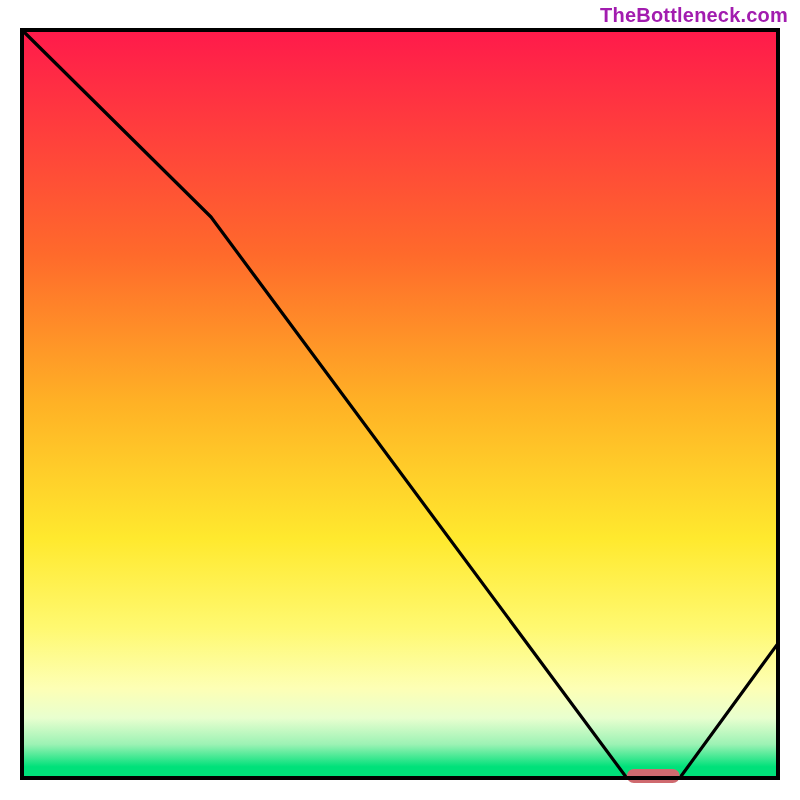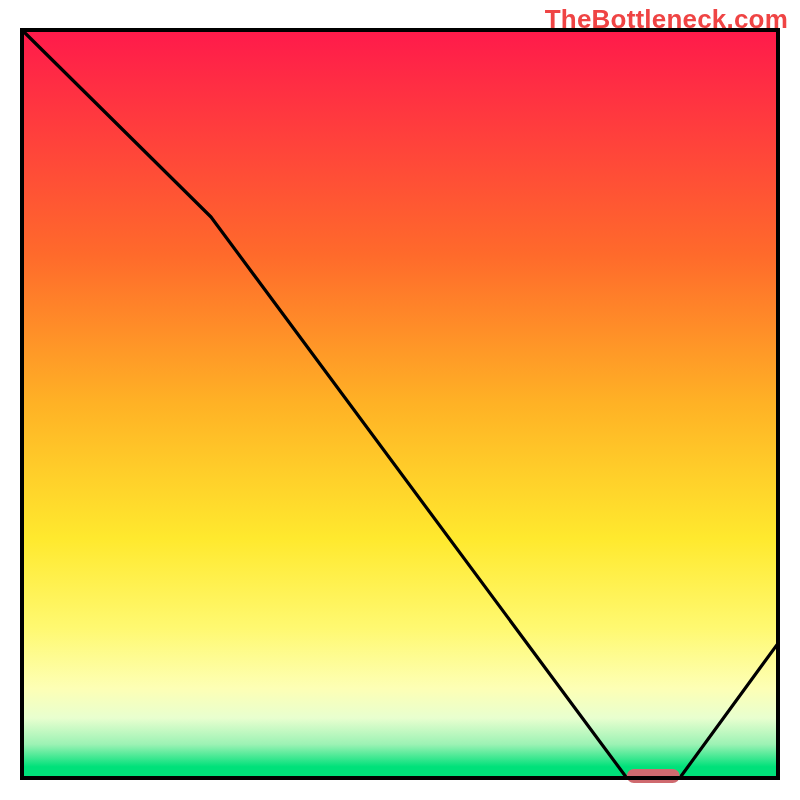--- a/index.html
+++ b/index.html
@@ -7,23 +7,23 @@
   .stage {
     position: relative;
     width: 800px;
     height: 800px;
   }
   .watermark {
     position: absolute;
     top: 4px;
     right: 12px;
     font-family: Arial, Helvetica, sans-serif;
-    font-size: 26px;
+    font-size: 20px;
     font-weight: 600;
-    color: #ef4444;
+    color: #a21caf;
     letter-spacing: 0.2px;
   }
   svg { display: block; }
 </style>
 </head>
 <body>
 
 <div class="stage">
   <div class="watermark">TheBottleneck.com</div>
 

